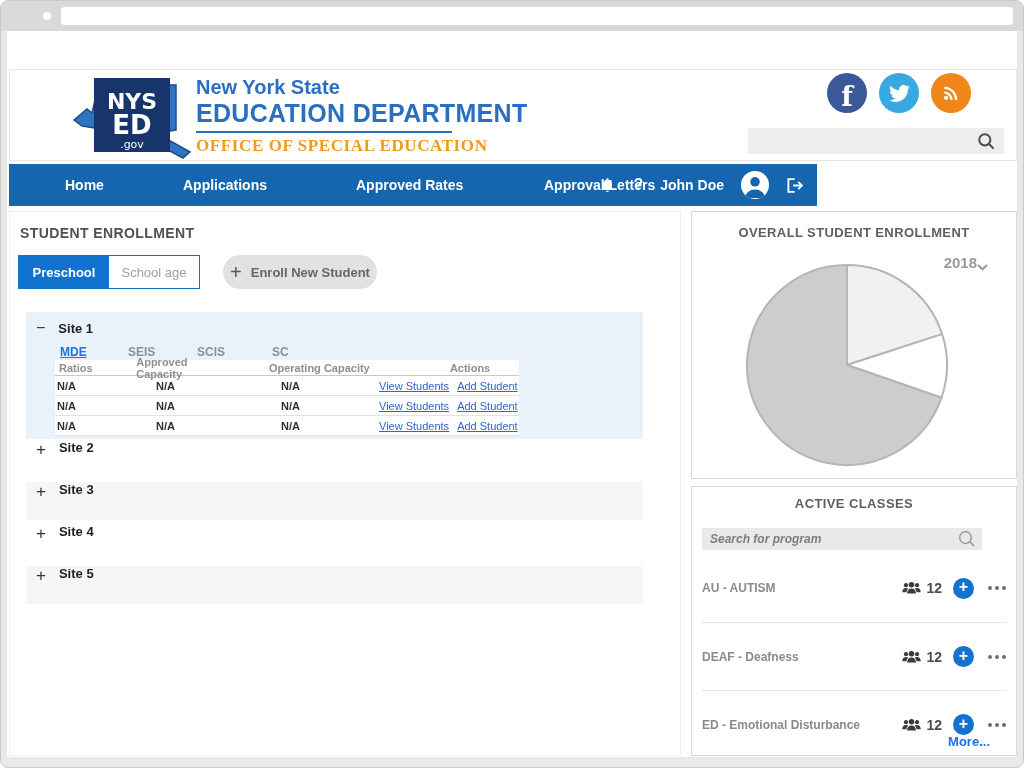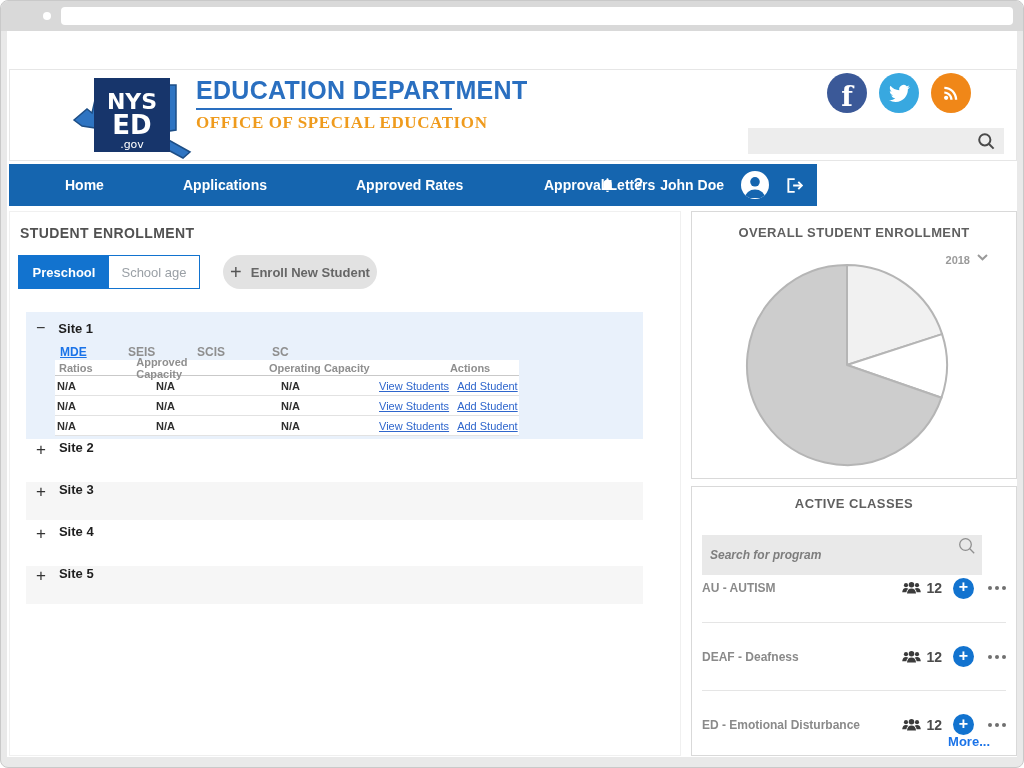--- a/index.html
+++ b/index.html
@@ -64,23 +64,23 @@
   .t-link { color:var(--link-blue,#2f66cc); text-decoration:underline; font-size:11px; cursor:pointer; white-space:nowrap; }
   .site-row { position:absolute; left:16px; width:617px; height:38px; display:flex; gap:13px; padding-left:10px; cursor:pointer; }
   .r2{top:228px; background:#fff;} .r3{top:270px; background:#f6f6f6;} .r4{top:312px; background:#fff;} .r5{top:354px; background:#f6f6f6;}
 
   
   .card { position:absolute; background:#fff; border:1px solid #d9d9d9; }
   #overall-card { left:690px; top:210px; width:326px; height:268px; }
   #classes-card { left:690px; top:485px; width:326px; height:270px; }
   .card-title { text-align:center; font-size:13px; font-weight:700; color:#5f5f5f; letter-spacing:.4px; margin-top:13px; }
   #classes-card .card-title { margin-top:9px; }
-  .year-select { position:absolute; right:28px; top:42px; display:flex; align-items:flex-start; gap:7px; color:#9a9a9a; font-size:11px; font-weight:700; cursor:pointer; }
+  .year-select { position:absolute; right:28px; top:42px; display:flex; align-items:flex-end; gap:0; color:#9a9a9a; font-size:15px; font-weight:700; cursor:pointer; }
   #pie-svg { position:absolute; left:50px; top:48px; }
-  .cls-search { position:absolute; left:10px; top:48px; width:280px; height:40px; background:#e9e9e9; }
+  .cls-search { position:absolute; left:10px; top:41px; width:280px; height:22px; background:#e9e9e9; }
   .cls-search input { width:100%; height:100%; background:transparent; border:none; outline:none; font-style:italic; font-weight:600; font-size:12px; color:#7d7d7d; padding:0 30px 0 8px; font-family:inherit; }
   .cls-search input::placeholder { color:#7d7d7d; opacity:1; }
   .cls-search svg { position:absolute; right:6px; top:2px; cursor:pointer; }
   .cls-rows { position:absolute; left:10px; right:10px; top:67px; }
   .cls-row { height:68px; display:flex; align-items:center; border-top:1px solid #e5e5e5; }
   .cls-row:first-child { border-top:none; }
   .cls-name { font-size:12px; font-weight:700; color:#8a8a8a; flex:1; }
   .cls-count { display:flex; align-items:center; gap:5px; font-size:14px; font-weight:700; color:#4c4c4c; margin-right:11px; }
   .add-circle { width:21px; height:21px; border-radius:50%; background:var(--accent-blue,#1273cf); color:#fff; display:flex; align-items:center; justify-content:center; margin-right:14px; cursor:pointer; }
   .add-circle::before { content:"+"; font-size:16px; font-weight:700; line-height:1; position:relative; top:-1px; }
@@ -104,20 +104,21 @@
 
   <div class="header-card">
     <svg class="logo-svg" width="132" height="90" viewBox="0 0 132 90">
       <path d="M4 48 L17 37 L22 41 L25 28 L34 22 L34 13 L106 13 L106 58 L86 61 L120 80 L113 86 L72 64 L38 58 L12 54 Z" fill="#2e74c2" stroke="#1d4e86" stroke-width="1.5"></path>
       <rect x="24" y="6" width="76" height="74" fill="#17356b"></rect>
       <text x="62" y="37" text-anchor="middle" font-family="DejaVu Sans, sans-serif" font-weight="bold" font-size="22" fill="#ffffff">NYS</text>
       <text x="62" y="62" text-anchor="middle" font-family="DejaVu Sans, sans-serif" font-weight="bold" font-size="26" fill="#ffffff">ED</text>
       <text x="62" y="76" text-anchor="middle" font-family="DejaVu Sans, sans-serif" font-size="11" fill="#ffffff">.gov</text>
     </svg>
     <div class="org-text">
+      <div class="org1">New York State</div>
       <div class="org2">EDUCATION DEPARTMENT</div>
       <div class="org-rule"></div>
       <div class="org3">OFFICE OF SPECIAL EDUCATION</div>
     </div>
     <div class="social">
       <div class="circle-icon fb">
           <span class="fb-glyph"></span>
         </div>
       <div class="circle-icon tw">
         <svg width="21" height="21" viewBox="0 0 24 24">

